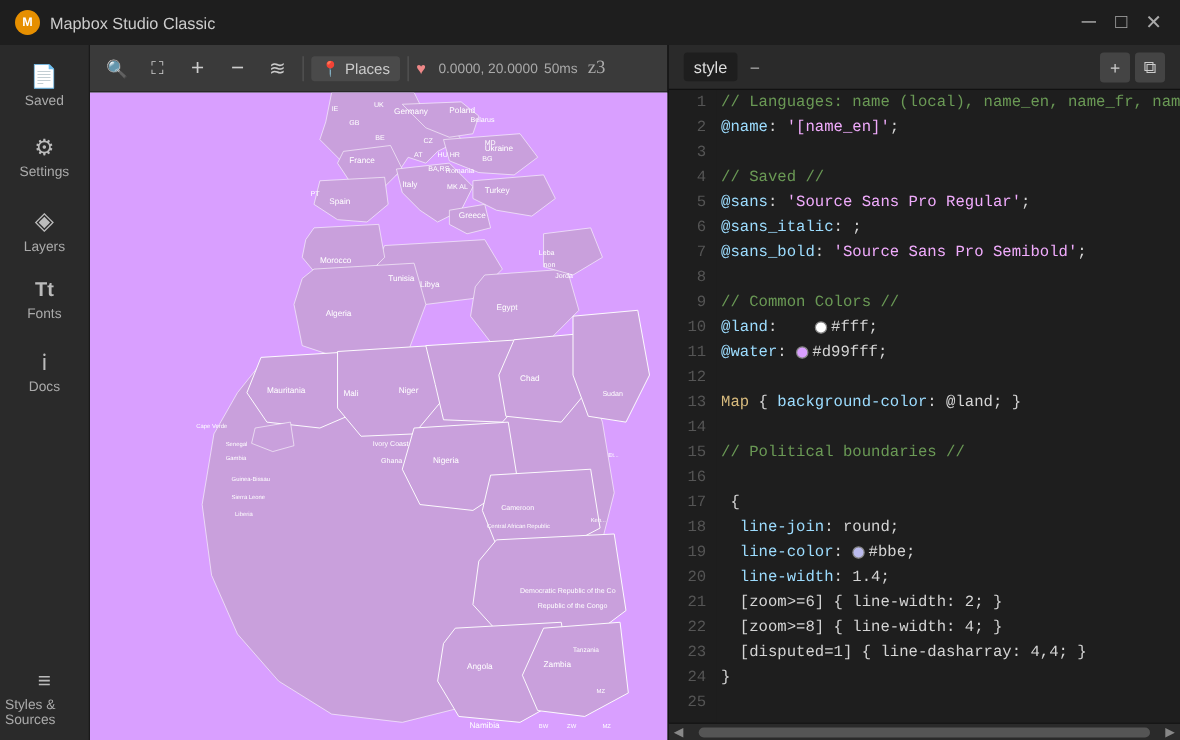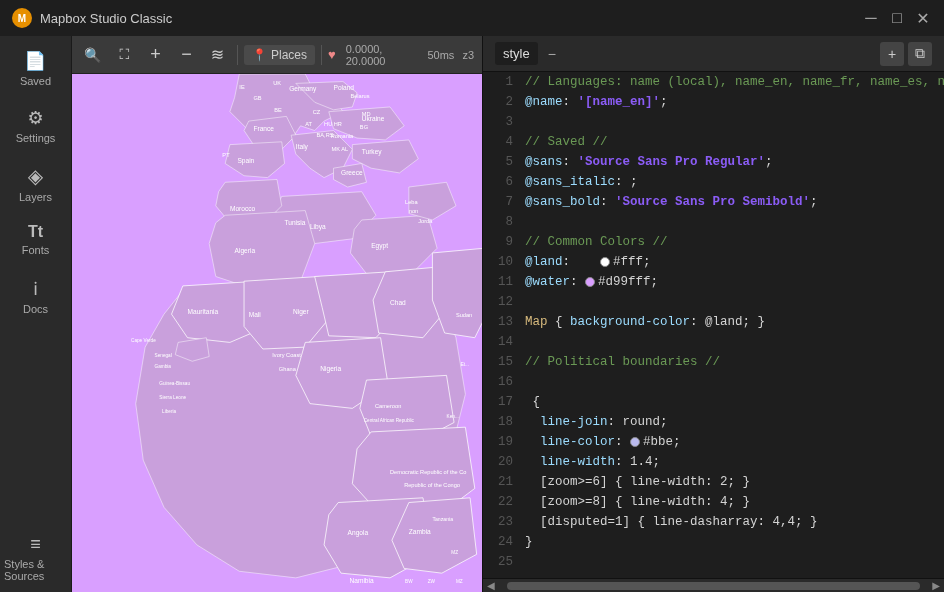--- a/index.html
+++ b/index.html
@@ -76,40 +76,40 @@
       font-size: 14px;
     }
     .toolbar-divider { width: 1px; height: 20px; background: #555; margin: 0 2px; }
     .toolbar-places {
       display: flex; align-items: center; gap: 4px;
       background: #4a4a4a; border-radius: 3px;
       padding: 3px 8px; font-size: 12px; cursor: pointer; color: #ccc;
     }
     .toolbar-coords { font-size: 11px; color: #aaa; margin-left: 6px; }
     .toolbar-ms { font-size: 11px; color: #aaa; margin-left: 1px; }
-    .toolbar-z { font-size: 11px; color: #aaa; margin-left: 4px; }
+    .toolbar-z { font-size: 15px; color: #aaa; margin-left: 4px; font-family: Liberation Serif, serif; }
 
     
     .content-area {
       display: flex;
       flex: 1;
       overflow: hidden;
     }
 
     
     .map-area {
       flex: 1;
       position: relative;
       overflow: hidden;
       background: #c9b3e8;
     }
 
     
     .editor-panel {
-      width: 462px;
+      width: 410px;
       background: #1e1e1e;
       display: flex;
       flex-direction: column;
       flex-shrink: 0;
       border-left: 1px solid #111;
     }
     .editor-header {
       height: 36px;
       background: #2a2a2a;
       display: flex;
@@ -151,21 +151,21 @@
       flex-shrink: 0;
       user-select: none;
     }
     .line-number { height: 20px; display: flex; align-items: center; justify-content: flex-end; }
     .code-lines { flex: 1; padding: 0 4px; overflow-x: auto; }
     .code-line { height: 20px; display: flex; align-items: center; white-space: pre; }
 
     
     .c-comment { color: #6a9955; }
     .c-at { color: #9cdcfe; }
-    .c-string { color: #8b5cf6; font-weight: bold; }
+    .c-string { color: #f0abfc; }
     .c-prop { color: #9cdcfe; }
     .c-val { color: #d4d4d4; }
     .c-hex { color: #d4d4d4; }
     .c-selector { color: #d7ba7d; }
     .c-swatch {
       display: inline-block;
       width: 10px; height: 10px;
       border-radius: 50%;
       margin-right: 3px;
       vertical-align: middle;

